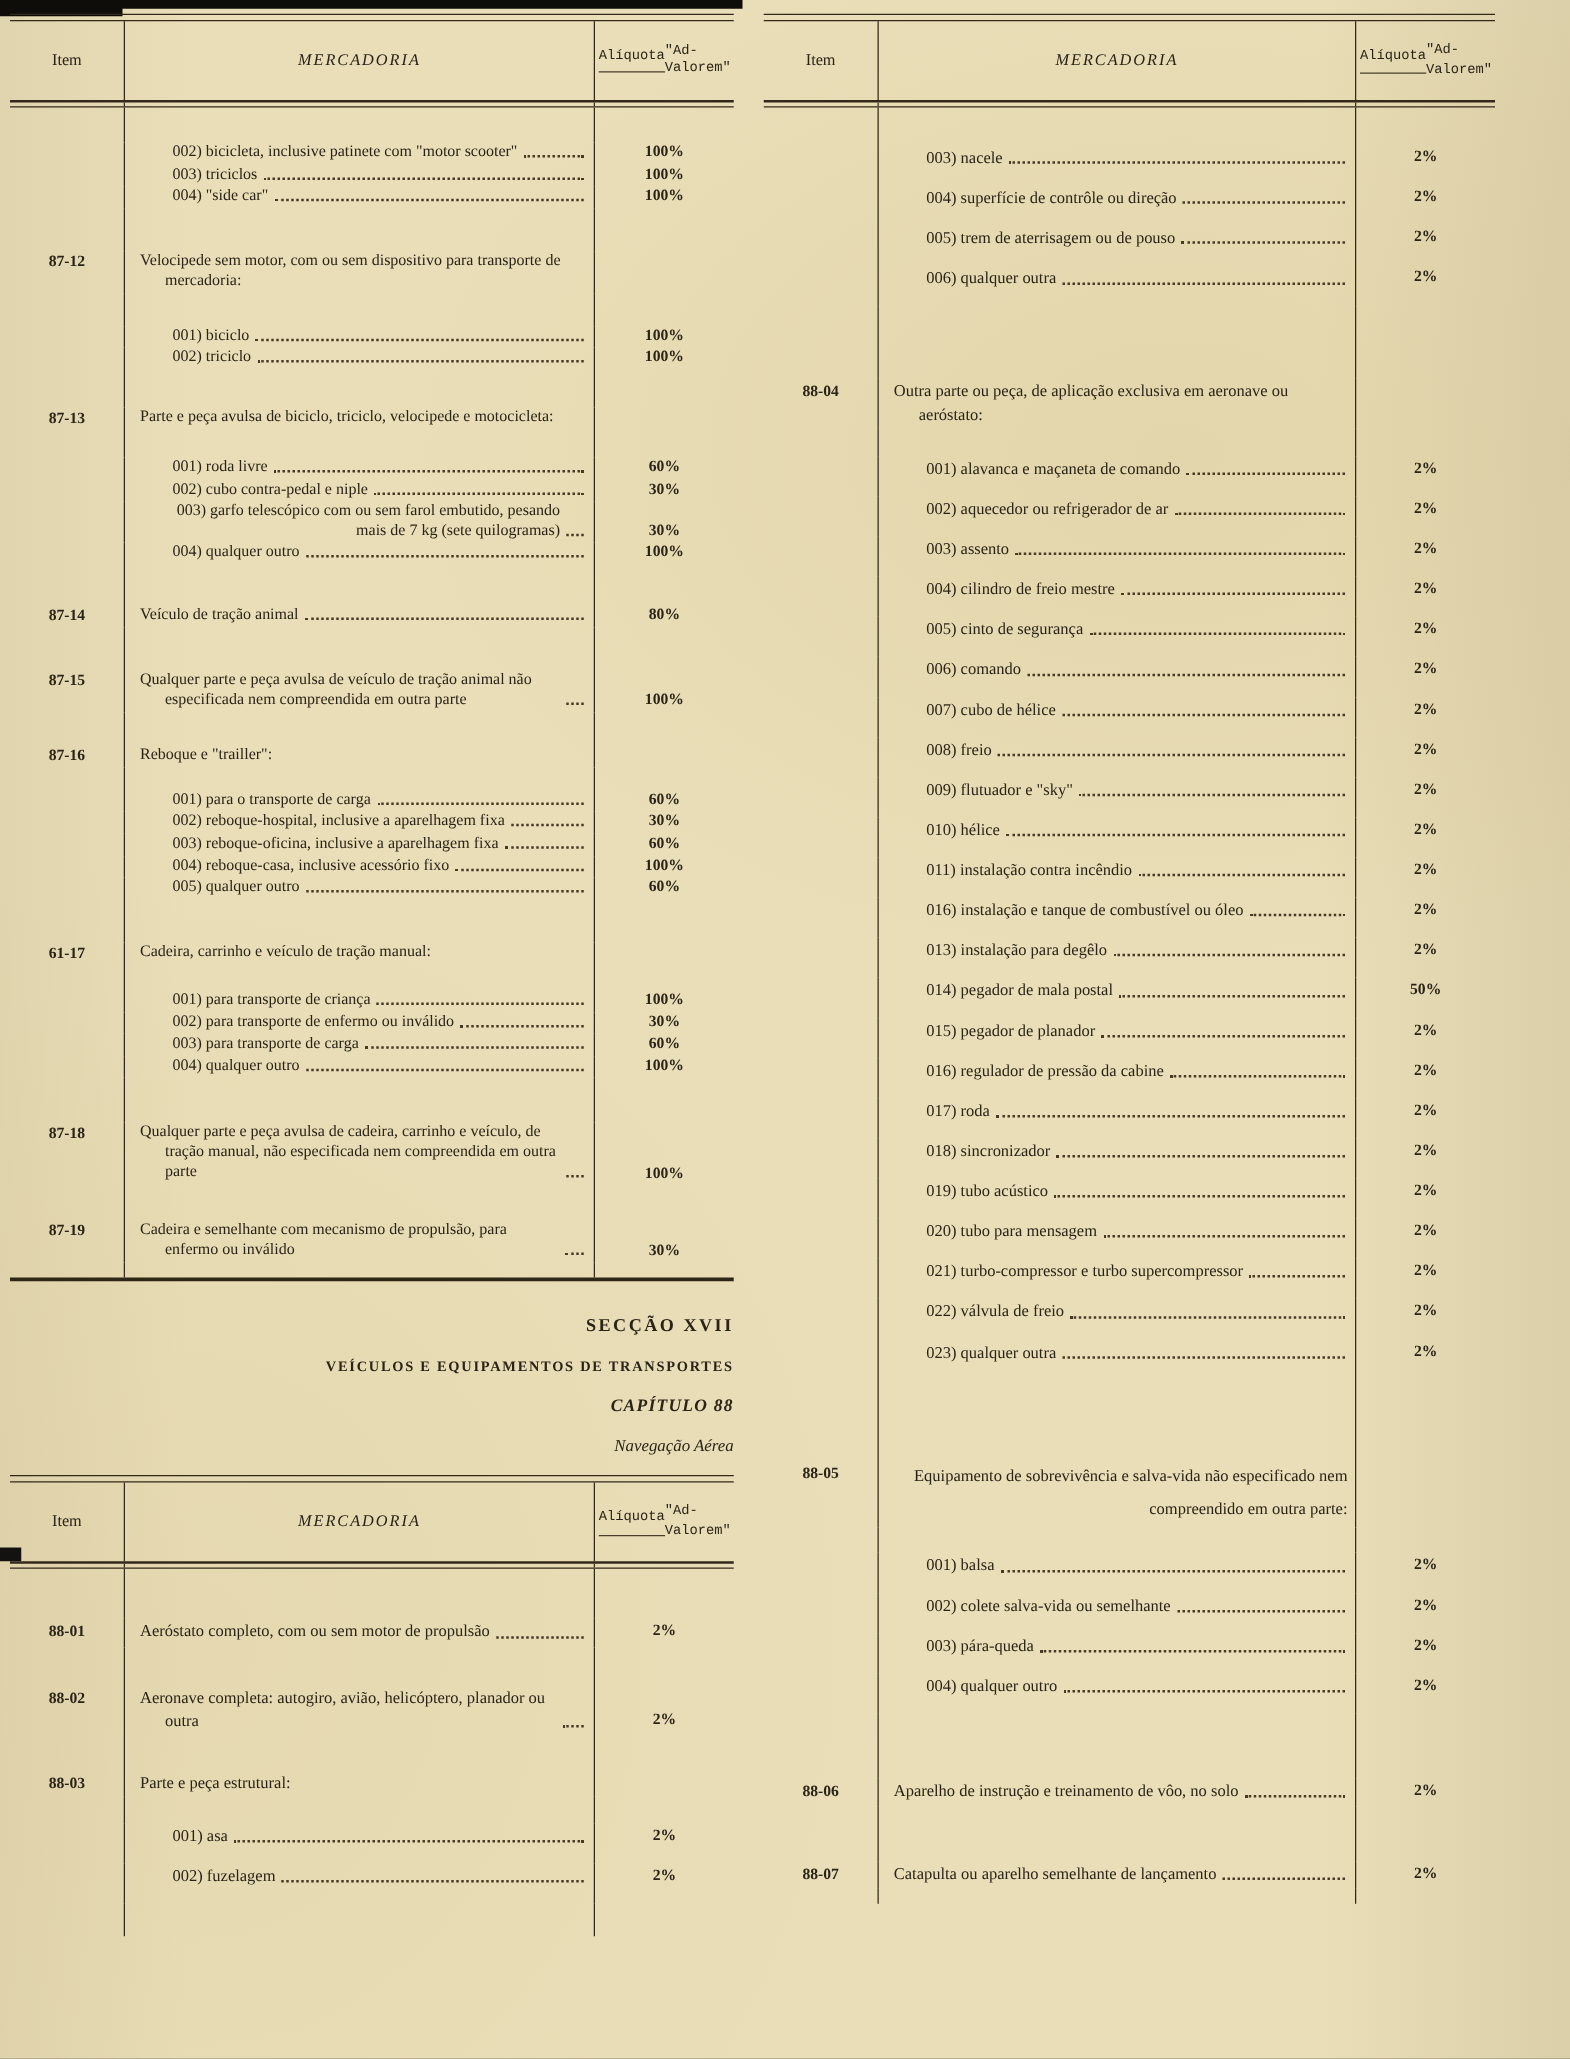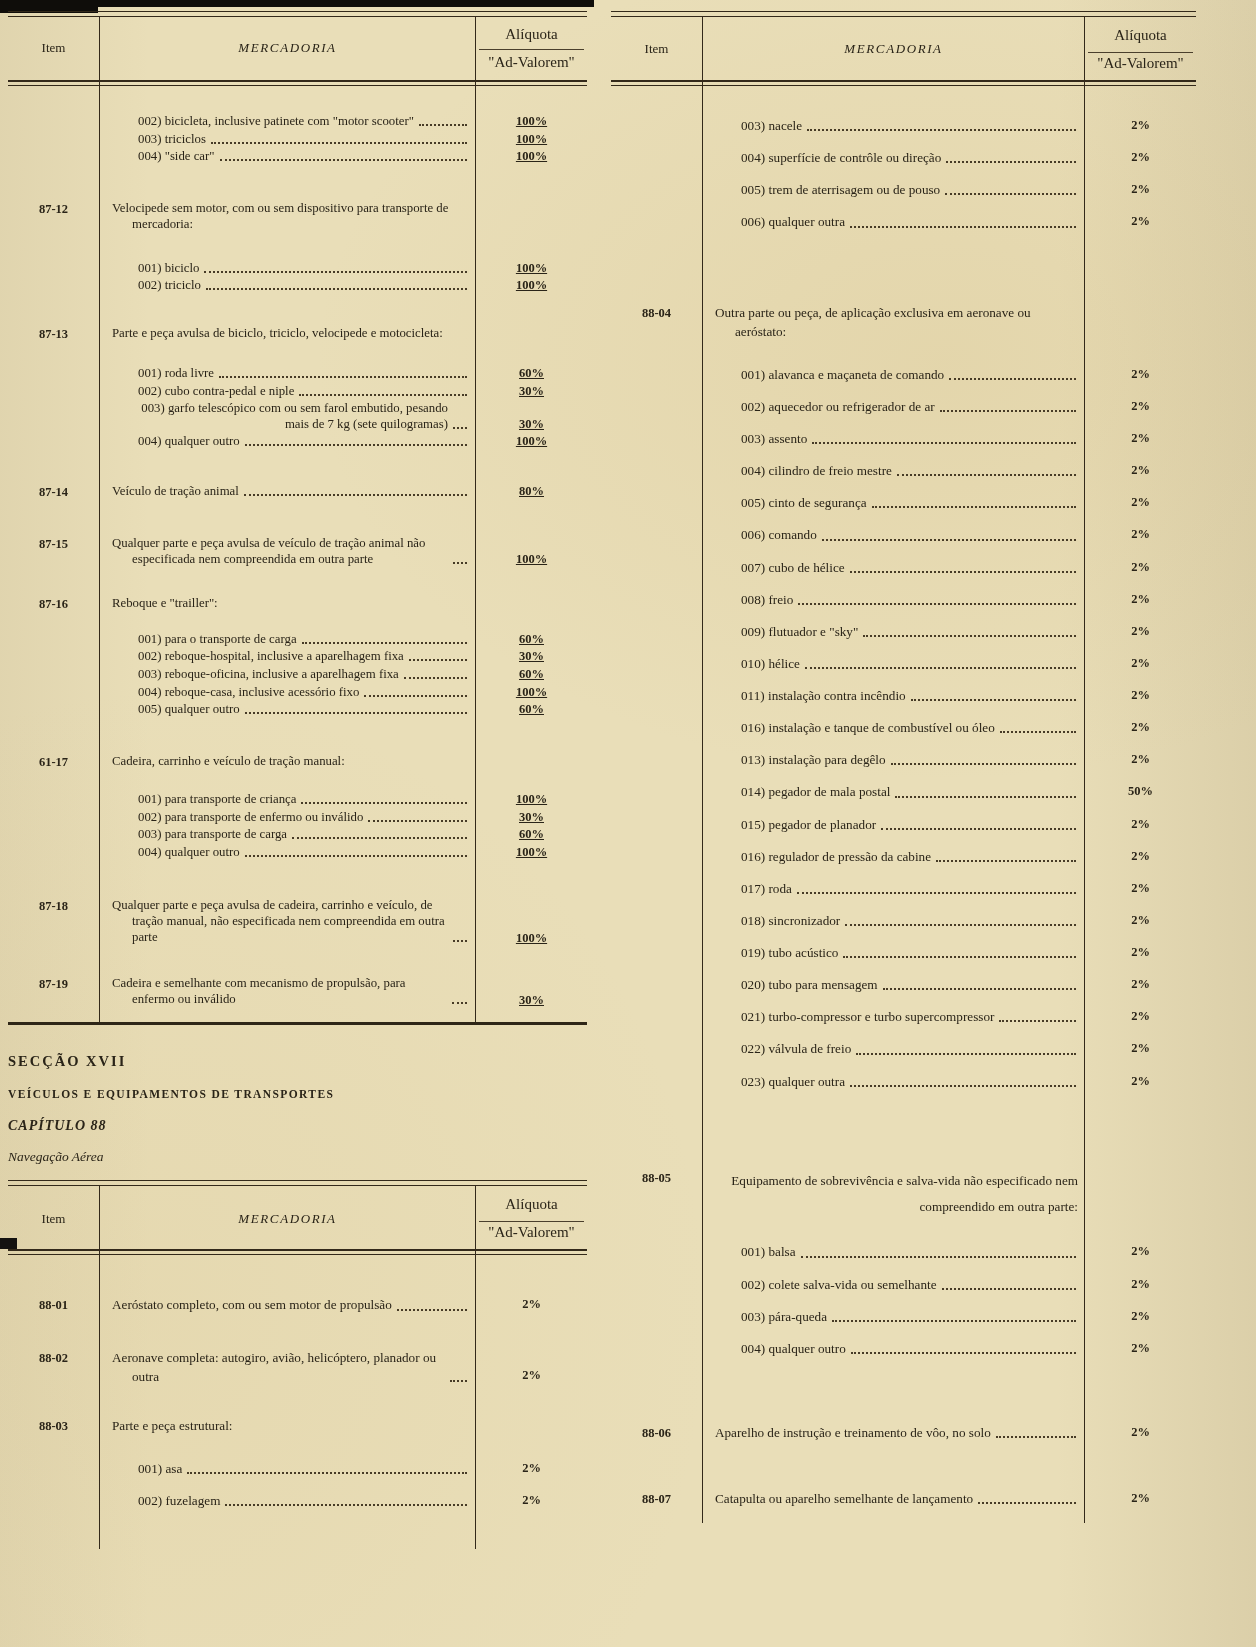--- a/index.html
+++ b/index.html
@@ -30,52 +30,52 @@
     border-bottom:2px solid #33291a;
     margin-top:6px;
   }
   .t-header::before {
     content:""; position:absolute; left:0; right:0; top:-6px;
     border-top:1.5px solid #33291a;
   }
   .hc { display:flex; align-items:center; justify-content:center; font-size:13px; }
   .hc-item { border-right:1.5px solid #33291a; }
   .hc-merc { letter-spacing:1.6px;font-style:italic; }
-  .hc-rate { border-left:1.5px solid #33291a; flex-direction:column; justify-content:space-between; padding:8px 3px; font-size:15px; }
+  .hc-rate { border-left:1.5px solid #33291a; justify-content:space-between; padding:8px 3px; font-size:11px;font-family:Liberation Mono, monospace; }
   .al-top { display:block; width:100%; text-align:center; border-bottom:1px solid #4a3f2c; padding-bottom:5px; }
   .t-underline { height:4px; border-bottom:1.5px solid #33291a; }
   .t-underline .uc-item { border-right:1.5px solid #33291a; }
   .t-underline .uc-rate { border-left:1.5px solid #33291a; }
 
   
   .c-code { border-right:1.5px solid #33291a; font-weight:bold; text-align:center; padding-top:1px; font-size:12.5px; }
   .c-merc { padding:0 6px 2px 12px; }
   .c-rate { border-left:1.5px solid #33291a; display:flex; align-items:flex-end; justify-content:center; font-weight:bold; font-size:12.5px; padding-bottom:3px; }
   .line { display:flex; align-items:flex-end; }
   .hang-head { padding-left:20px; text-indent:-20px; }
   .hang-sub  { padding-left:52px; text-indent:-26px;text-align:right; }
   .dots { flex:1 1 18px; min-width:14px; border-bottom:2px dotted #473b26; margin:0 2px 4px 5px; }
   .t-row.gap .c-merc { padding:0; }
 
   
   .tight { font-size:12.8px; line-height:1.25; }
   .tight .t-row.sub .c-merc { padding-bottom:1px; }
-  .tight .c-rate { padding-bottom:2px;text-decoration:underline; }
+  .tight .c-rate { padding-bottom:2px; }
   .tight { border-bottom:3px solid #2e2617; }
 
   
   .spacious { font-size:13.2px; line-height:1.45; }
   .spacious .t-row.sub .c-merc { padding-bottom:12px; }
   .spacious .t-row.sub .c-rate { padding-bottom:14px; }
   .spacious .t-row.head .c-rate { padding-bottom:4px; }
 
   .spread { line-height:2.0;text-align:right; }
 
   
-  .section-divider { text-align:left; padding:28px 0 14px; }
+  .section-divider { text-align:right; padding:28px 0 14px; }
   .sd-secao  { font-size:14.5px; font-weight:bold; letter-spacing:2px; margin-bottom:18px; }
   .sd-titulo { font-size:11.5px; font-weight:bold; letter-spacing:1.4px; margin-bottom:18px; }
   .sd-cap    { font-size:14px; font-style:italic; font-weight:bold; letter-spacing:1px; margin-bottom:15px; }
   .sd-nav    { font-size:13.5px; font-style:italic; }
 
   
   .artifact-topbar { position:absolute; top:0; left:0; width:594px; height:7px; background:#0f0d0a; }
   .artifact-topbar::before { content:""; position:absolute; left:0; top:0; width:98px; height:13px; background:#0f0d0a; }
   .artifact-blob { position:absolute; top:1238px; left:0; width:17px; height:11px; background:#141210; }
 </style>

